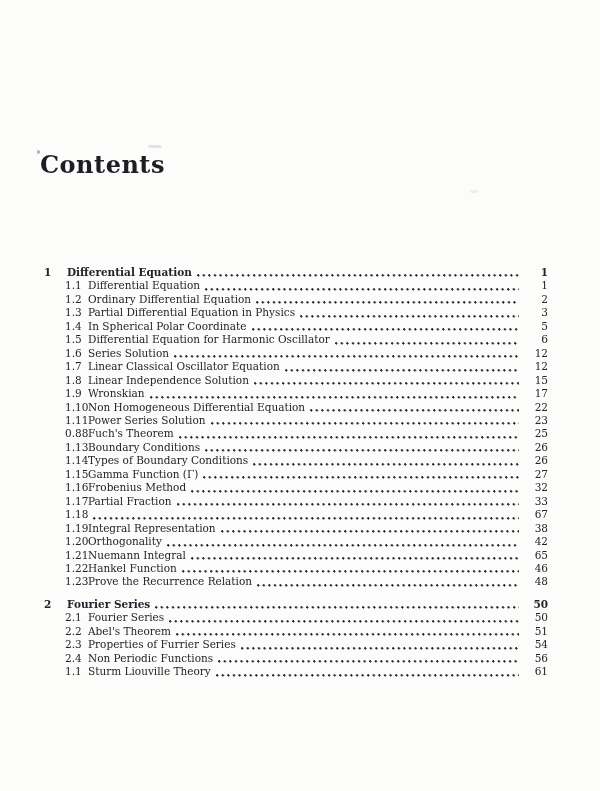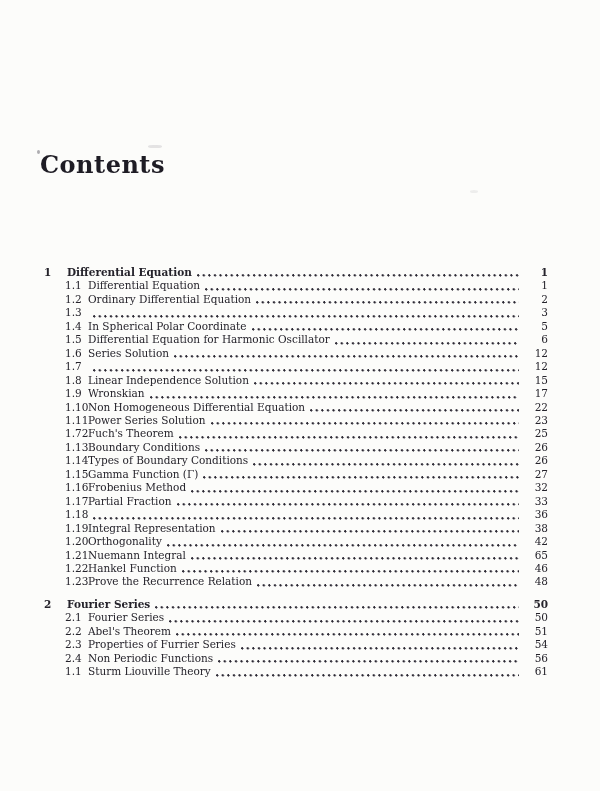--- a/index.html
+++ b/index.html
@@ -93,20 +93,21 @@
         <span class="page-num">1</span>
       </div>
       <div class="row section">
         <span class="num">1.2</span>
         <span class="label">Ordinary Differential Equation</span>
         <span class="leader"></span>
         <span class="page-num">2</span>
       </div>
       <div class="row section">
         <span class="num">1.3</span>
+        <span class="label">Partial Differential Equation in Physics</span>
         <span class="leader"></span>
         <span class="page-num">3</span>
       </div>
       <div class="row section">
         <span class="num">1.4</span>
         <span class="label">In Spherical Polar Coordinate</span>
         <span class="leader"></span>
         <span class="page-num">5</span>
       </div>
       <div class="row section">
@@ -116,20 +117,21 @@
         <span class="page-num">6</span>
       </div>
       <div class="row section">
         <span class="num">1.6</span>
         <span class="label">Series Solution</span>
         <span class="leader"></span>
         <span class="page-num">12</span>
       </div>
       <div class="row section">
         <span class="num">1.7</span>
+        <span class="label">Linear Classical Oscillator Equation</span>
         <span class="leader"></span>
         <span class="page-num">12</span>
       </div>
       <div class="row section">
         <span class="num">1.8</span>
         <span class="label">Linear Independence Solution</span>
         <span class="leader"></span>
         <span class="page-num">15</span>
       </div>
       <div class="row section">
@@ -144,21 +146,21 @@
         <span class="leader"></span>
         <span class="page-num">22</span>
       </div>
       <div class="row section">
         <span class="num">1.11</span>
         <span class="label">Power Series Solution</span>
         <span class="leader"></span>
         <span class="page-num">23</span>
       </div>
       <div class="row section">
-        <span class="num">1.72</span>
+        <span class="num">0.88</span>
         <span class="label">Fuch's Theorem</span>
         <span class="leader"></span>
         <span class="page-num">25</span>
       </div>
       <div class="row section">
         <span class="num">1.13</span>
         <span class="label">Boundary Conditions</span>
         <span class="leader"></span>
         <span class="page-num">26</span>
       </div>
@@ -182,21 +184,21 @@
       </div>
       <div class="row section">
         <span class="num">1.17</span>
         <span class="label">Partial Fraction</span>
         <span class="leader"></span>
         <span class="page-num">33</span>
       </div>
       <div class="row section">
         <span class="num">1.18</span>
         <span class="leader"></span>
-        <span class="page-num">36</span>
+        <span class="page-num">67</span>
       </div>
       <div class="row section">
         <span class="num">1.19</span>
         <span class="label">Integral Representation</span>
         <span class="leader"></span>
         <span class="page-num">38</span>
       </div>
       <div class="row section">
         <span class="num">1.20</span>
         <span class="label">Orthogonality</span>

